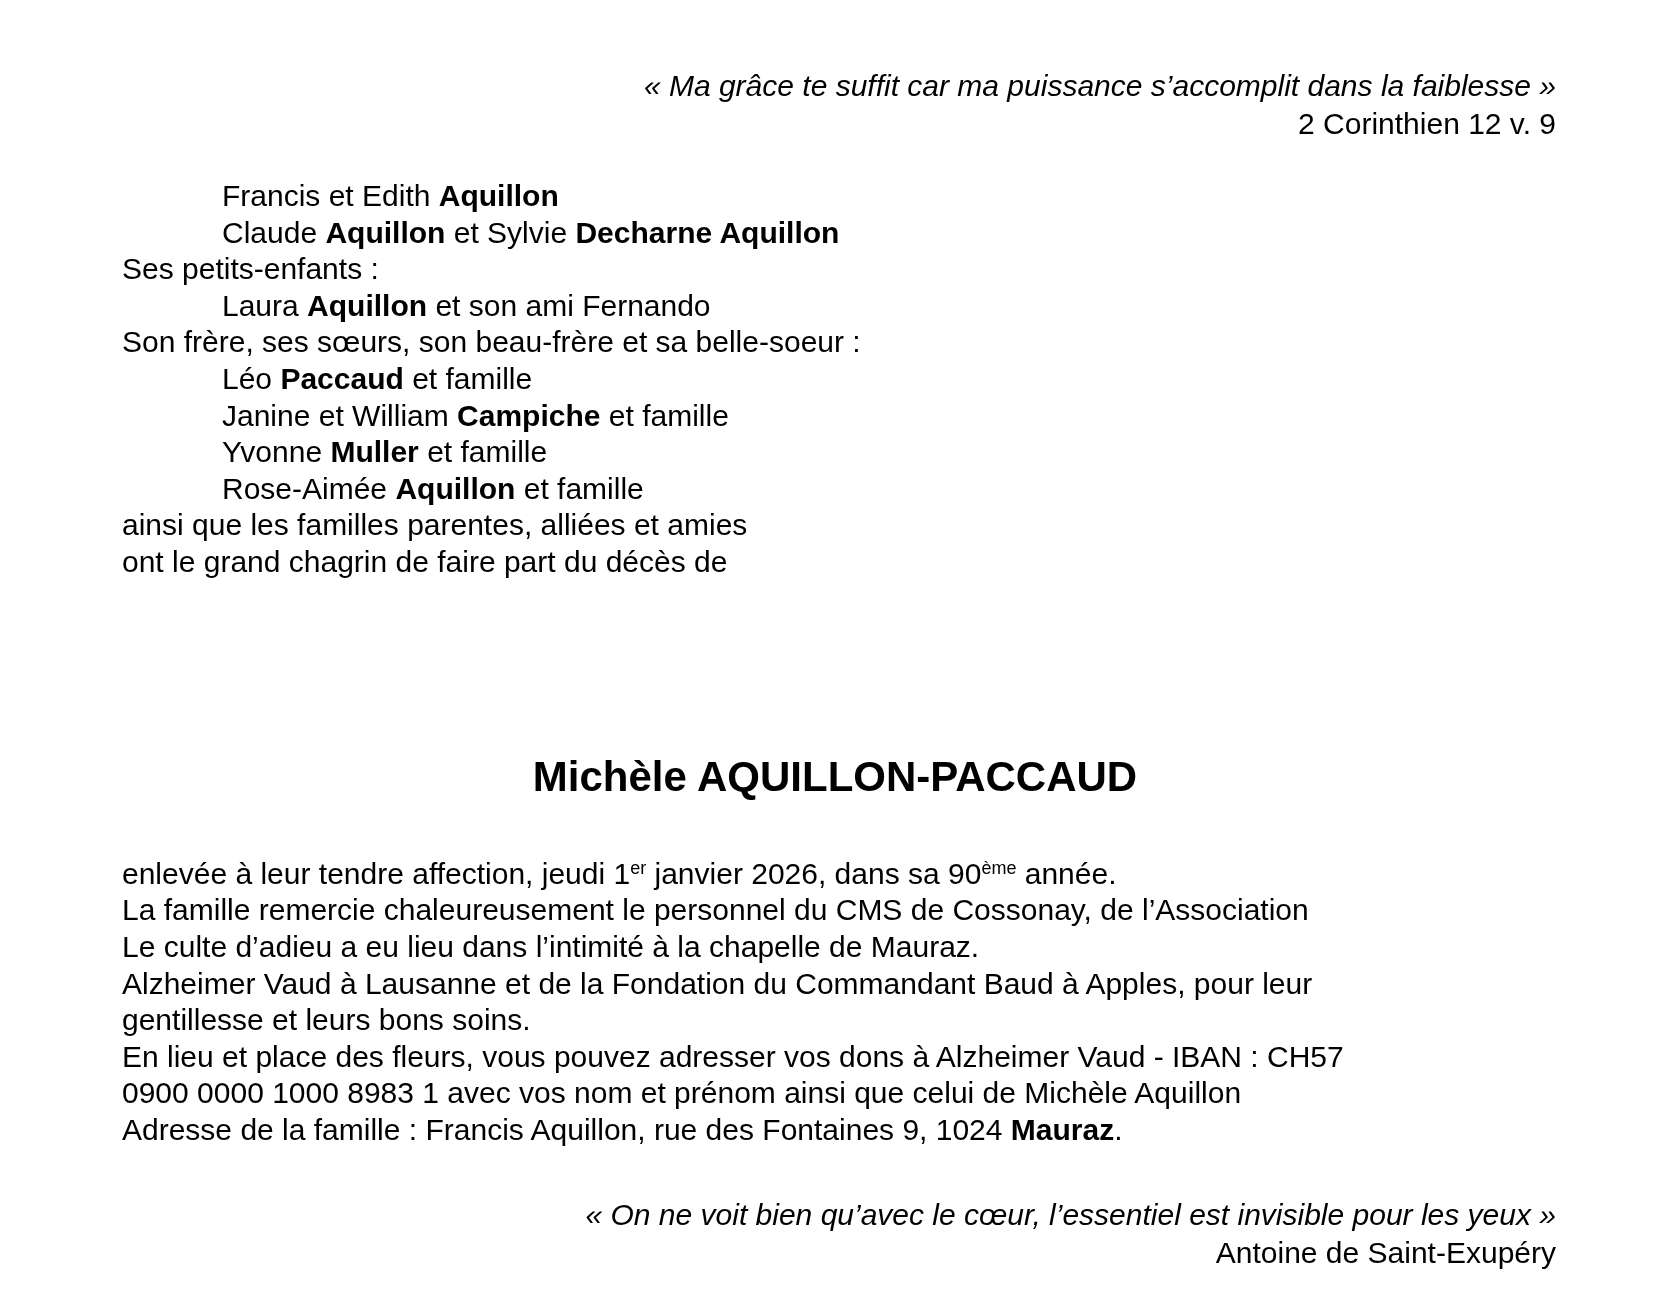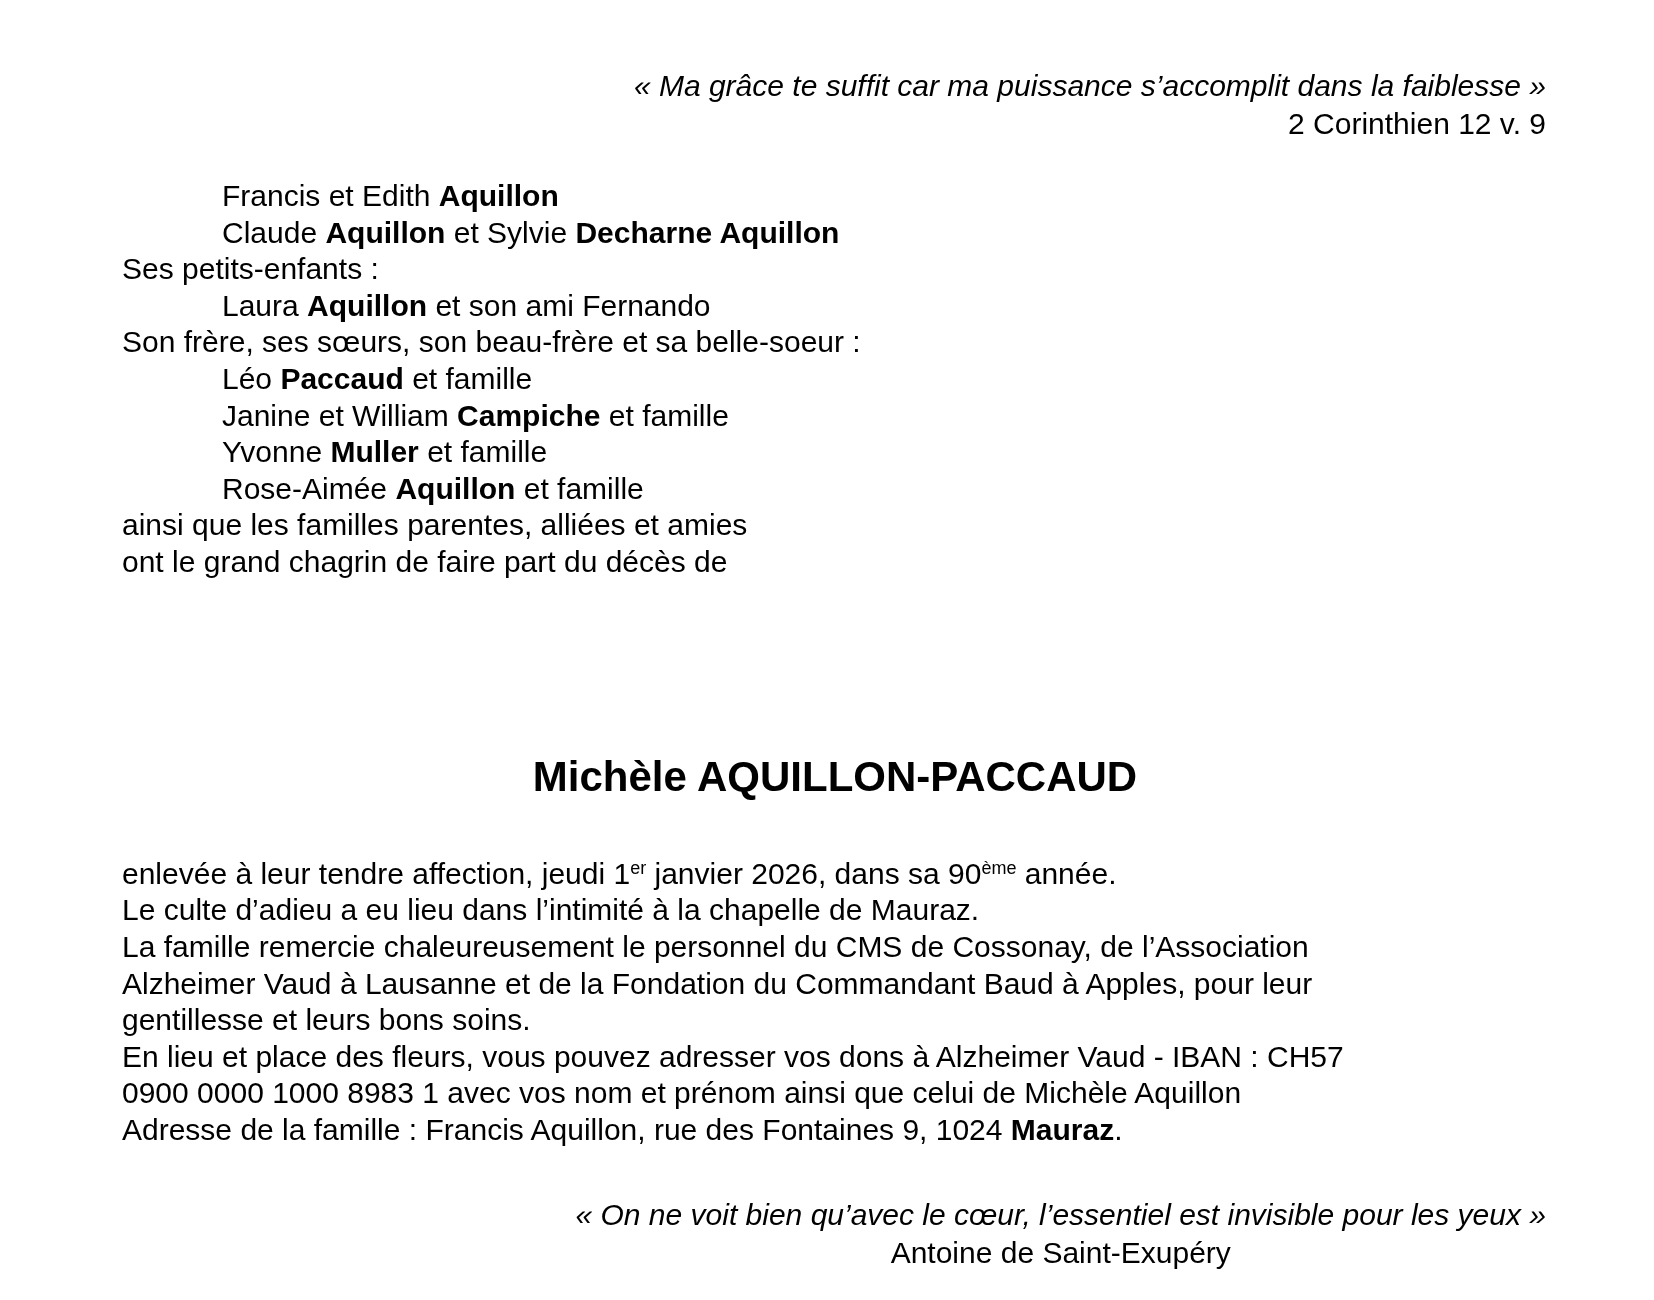--- a/index.html
+++ b/index.html
@@ -12,27 +12,27 @@
     width: 1654px;
     height: 1300px;
     background: #ffffff;
     color: #000000;
     font-family: "Liberation Sans", sans-serif;
     font-size: 30px;
     overflow: hidden;
   }
   .quote-block {
     position: absolute;
-    right: 108px;
+    right: 98px;
     text-align: right;
     line-height: 38px;
     white-space: nowrap;
   }
   .quote-block.top { top: 67px; }
-  .quote-block.bottom { top: 1196px; text-align: center; }
+  .quote-block.bottom { top: 1196px; }
   .quote-text { font-style: italic; }
   .quote-attribution { font-style: normal; }
   .family-block {
     position: absolute;
     left: 122px;
     top: 178px;
     line-height: 36.6px;
     white-space: nowrap;
   }
   .body-block {
@@ -84,22 +84,22 @@
       <div class="line indent"><span>Yvonne </span><span class="bold">Muller</span><span> et famille</span></div>
       <div class="line indent"><span>Rose-Aimée </span><span class="bold">Aquillon</span><span> et famille</span></div>
       <div class="line"><span>ainsi que les familles parentes, alliées et amies</span></div>
       <div class="line"><span>ont le grand chagrin de faire part du décès de</span></div>
     </div>
 
   <div class="deceased-title">Michèle AQUILLON-PACCAUD</div>
 
   <div class="body-block">
       <div class="line"><span>enlevée à leur tendre affection, jeudi 1</span><span class="sup">er</span><span> janvier 2026, dans sa 90</span><span class="sup">ème</span><span> année.</span></div>
+      <div class="line"><span>La famille remercie chaleureusement le personnel du CMS de Cossonay, de l’Association</span></div>
       <div class="line"><span>Le culte d’adieu a eu lieu dans l’intimité à la chapelle de Mauraz.</span></div>
-      <div class="line"><span>La famille remercie chaleureusement le personnel du CMS de Cossonay, de l’Association</span></div>
       <div class="line"><span>Alzheimer Vaud à Lausanne et de la Fondation du Commandant Baud à Apples, pour leur</span></div>
       <div class="line"><span>gentillesse et leurs bons soins.</span></div>
       <div class="line"><span>En lieu et place des fleurs, vous pouvez adresser vos dons à Alzheimer Vaud - IBAN : CH57</span></div>
       <div class="line"><span>0900 0000 1000 8983 1 avec vos nom et prénom ainsi que celui de Michèle Aquillon</span></div>
       <div class="line"><span>Adresse de la famille : Francis Aquillon, rue des Fontaines 9, 1024 </span><span class="bold">Mauraz</span><span>.</span></div>
     </div>
 
   <div class="quote-block bottom">
     <div class="quote-text">« On ne voit bien qu’avec le cœur, l’essentiel est invisible pour les yeux »</div>
     <div class="quote-attribution">Antoine de Saint-Exupéry</div>

